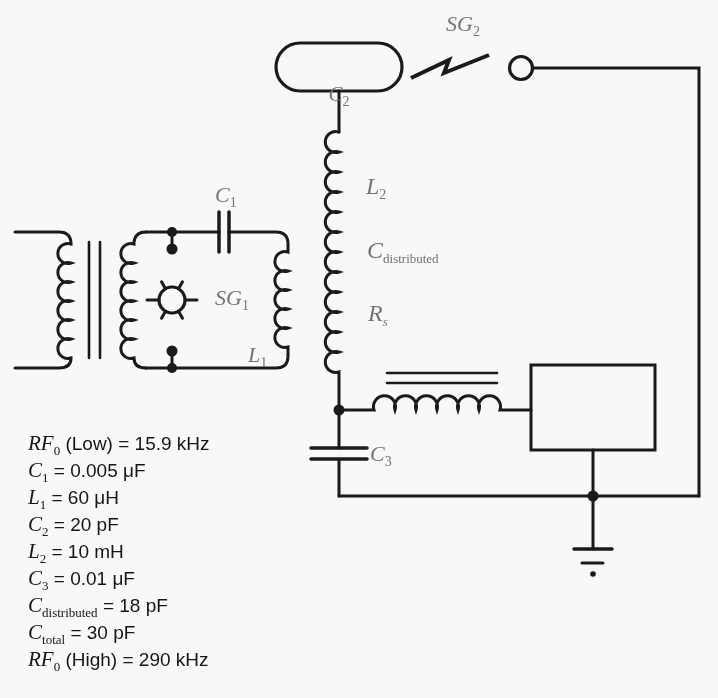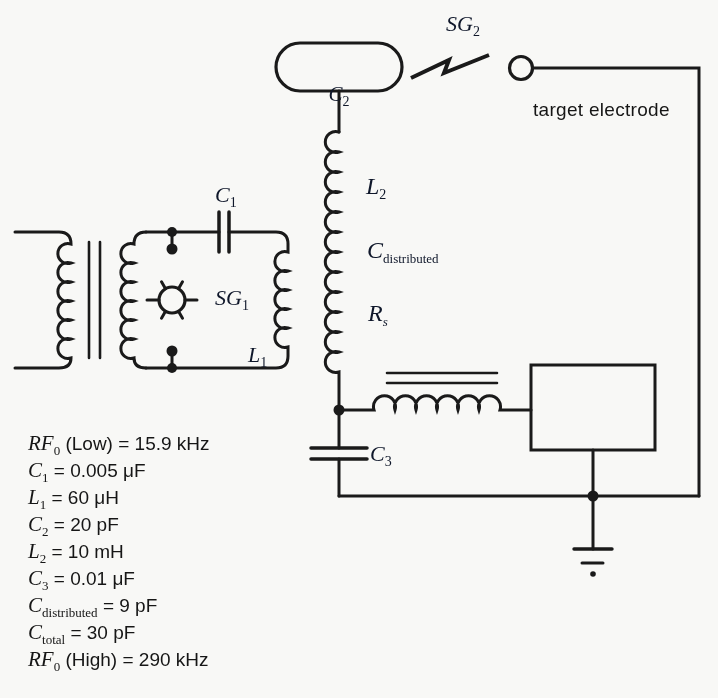--- a/index.html
+++ b/index.html
@@ -9,21 +9,21 @@
     font-family:"Liberation Sans", sans-serif;
     color:#161616;
     overflow:hidden;
   }
   .canvas{position:relative;width:718px;height:698px;background:#f8f8f6;}
   svg{position:absolute;left:0;top:0;}
   .lbl{
     position:absolute;
     font-family:"Liberation Serif", serif;
     font-style:italic;
-    color:#0f172a;
+    color:#737373;
     white-space:nowrap;
     line-height:1;
   }
   .lbl sub{
     font-size:13px;
     font-style:normal;
     vertical-align:-5px;
     line-height:0;
   }
   .lbl .num-sub{font-size:14px;}
@@ -175,21 +175,20 @@
         <path d="M582,563 H603" stroke-width="3"></path>
         <circle cx="593" cy="574" r="2.8" fill="#1a1a1a" stroke="none"></circle>
       </g>
     </g>
   </svg>
 
   <div class="lbl lbl-c2"><span>C</span><sub class="num-sub">2</sub></div>
 
   <div class="lbl lbl-sg2"><span>SG</span><sub class="num-sub">2</sub></div>
 
-  <div class="plain lbl-target">target electrode</div>
 
   <div class="lbl lbl-l2"><span>L</span><sub class="num-sub">2</sub></div>
 
   <div class="lbl lbl-cdist"><span>C</span><sub>distributed</sub></div>
 
   <div class="lbl lbl-rs"><span>R</span><sub>s</sub></div>
 
   <div class="lbl lbl-c1"><span>C</span><sub class="num-sub">1</sub></div>
 
   <div class="lbl lbl-sg1"><span>SG</span><sub class="num-sub">1</sub></div>
@@ -199,18 +198,18 @@
   <div class="lbl lbl-c3"><span>C</span><sub class="num-sub">3</sub></div>
 
 
   <div class="eq-block">
     <div class="eq-row"><span class="ev">RF</span><sub class="es">0</sub><span class="er"> (Low) = 15.9 kHz</span></div>
     <div class="eq-row"><span class="ev">C</span><sub class="es">1</sub><span class="er"> = 0.005 μF</span></div>
     <div class="eq-row"><span class="ev">L</span><sub class="es">1</sub><span class="er"> = 60 μH</span></div>
     <div class="eq-row"><span class="ev">C</span><sub class="es">2</sub><span class="er"> = 20 pF</span></div>
     <div class="eq-row"><span class="ev">L</span><sub class="es">2</sub><span class="er"> = 10 mH</span></div>
     <div class="eq-row"><span class="ev">C</span><sub class="es">3</sub><span class="er"> = 0.01 μF</span></div>
-    <div class="eq-row"><span class="ev">C</span><sub class="es">distributed</sub><span class="er"> = 9 pF</span></div>
+    <div class="eq-row"><span class="ev">C</span><sub class="es">distributed</sub><span class="er"> = 18 pF</span></div>
     <div class="eq-row"><span class="ev">C</span><sub class="es">total</sub><span class="er"> = 30 pF</span></div>
     <div class="eq-row"><span class="ev">RF</span><sub class="es">0</sub><span class="er"> (High) = 290 kHz</span></div>
   </div>
 
 </div>
 
 </body></html>

